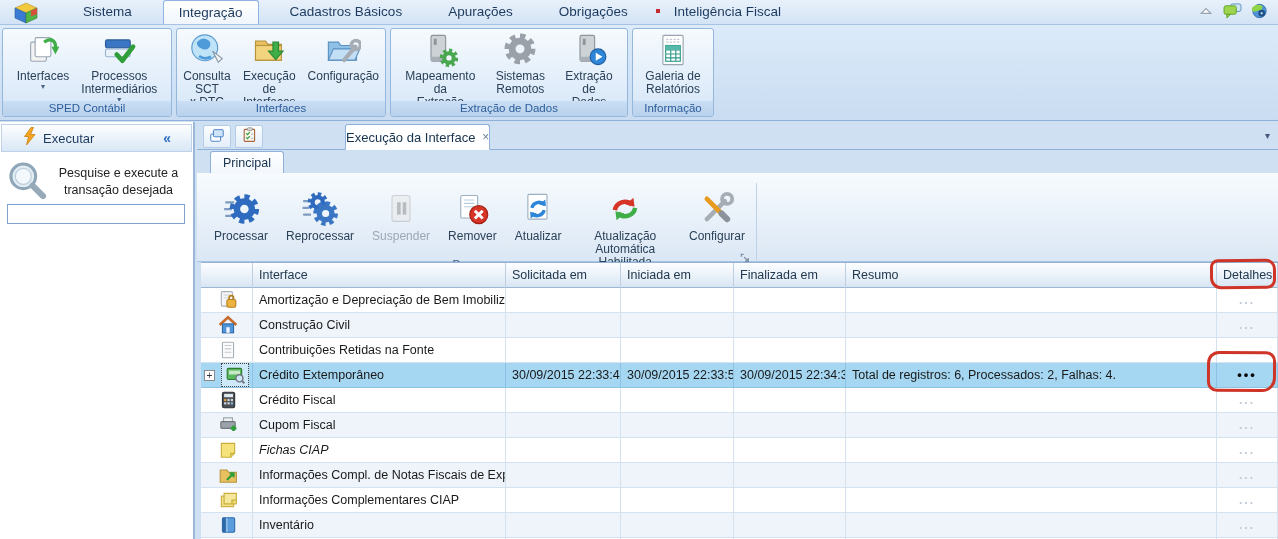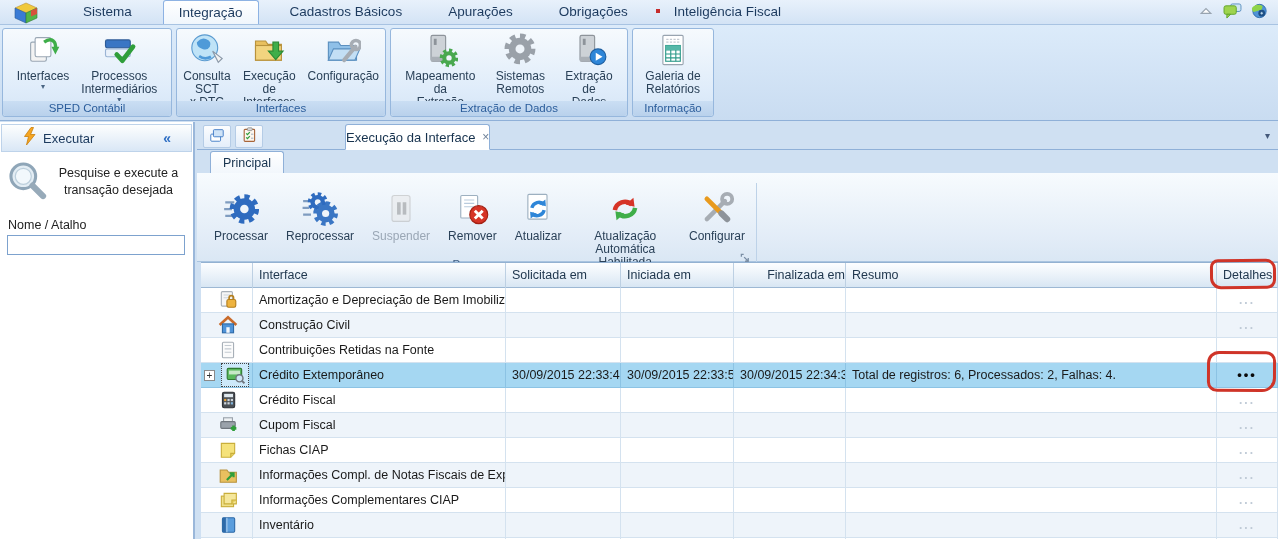--- a/index.html
+++ b/index.html
@@ -291,21 +291,20 @@
     <span>
       <svg width="42" height="40" viewBox="0 0 34 32">
         <circle cx="14" cy="13" r="10" fill="#e3edf4" stroke="#8fa6b8" stroke-width="2.5"></circle>
         <circle cx="14" cy="13" r="6.5" fill="#f2f8fc" stroke="#bccfdc"></circle>
         <path d="M21.5 20.5 L30 29" stroke="#97aab9" stroke-width="5" stroke-linecap="round"></path>
       </svg>
     </span>
     <span class="sb-hint">Pesquise e execute a
 transação desejada</span>
   </div>
-  <div class="sb-label">Nome / Atalho</div>
   <input class="sb-input" type="text" value="" style="">
 </div>
 
 <div class="main">
 
   <div class="tabstrip">
     <div class="tsbtn" style="left:6px">
       <span>
         <svg width="18" height="16" viewBox="0 0 20 18">
           <rect x="3" y="8" width="11" height="8" rx="1" fill="#fff" stroke="#3a76c4"></rect>
@@ -429,21 +428,21 @@
       </span>
     </div>
   </div>
 
   <div class="grid">
     <div class="ghead">
         <div class="gh" style="width: 52px;"></div>
         <div class="gh" style="width: 253px;">Interface</div>
         <div class="gh" style="width: 115px;">Solicitada em</div>
         <div class="gh" style="width: 113px;">Iniciada em</div>
-        <div class="gh" style="width: 112px; text-align: right;">Finalizada em</div>
+        <div class="gh" style="width: 112px;">Finalizada em</div>
         <div class="gh" style="width: 371px;">Resumo</div>
         <div class="gh" style="width: 61px;">Detalhes</div>
       </div>
     <div>
         <div class="grow">
           <div class="gc icon" style="width: 52px;">
             <span class="ricon">
               <svg width="20" height="20" viewBox="0 0 18 18">
                 <rect x="3" y="1.5" width="10" height="13" rx="1" fill="#f6f6f6" stroke="#a8b0b8"></rect>
                 <path d="M5 4.5 h6 M5 7 h6" stroke="#ccd3da"></path>
@@ -552,21 +551,21 @@
         </div>
         <div class="grow">
           <div class="gc icon" style="width: 52px;">
             <span class="ricon">
               <svg width="20" height="20" viewBox="0 0 18 18">
                 <path d="M3 3 h12 v9 l-3.5 3.5 H3 z" fill="#f5e27a" stroke="#c9ae3a"></path>
                 <path d="M15 12 h-3.5 v3.5" fill="#e6cf5e" stroke="#c9ae3a"></path>
               </svg>
             </span>
           </div>
-          <div class="gc interface" style="width: 253px;">Fichas CIAP</div>
+          <div class="gc interface" style="width: 253px; font-style: italic;">Fichas CIAP</div>
           <div class="gc solicitada" style="width: 115px;"></div>
           <div class="gc iniciada" style="width: 113px;"></div>
           <div class="gc finalizada" style="width: 112px;"></div>
           <div class="gc resumo" style="width: 371px;"></div>
           <div class="gc detalhes" style="width: 61px;"><span class="dots">...</span></div>
         </div>
         <div class="grow alt">
           <div class="gc icon" style="width: 52px;">
             <span class="ricon">
               <svg width="20" height="20" viewBox="0 0 18 18">

